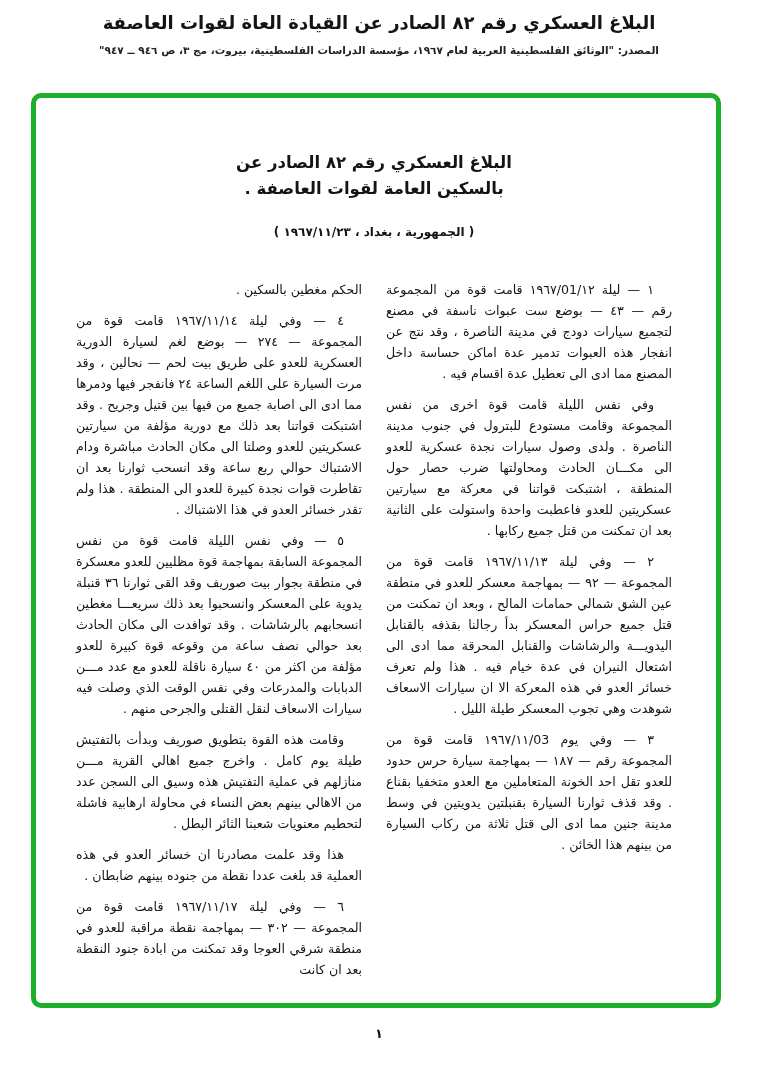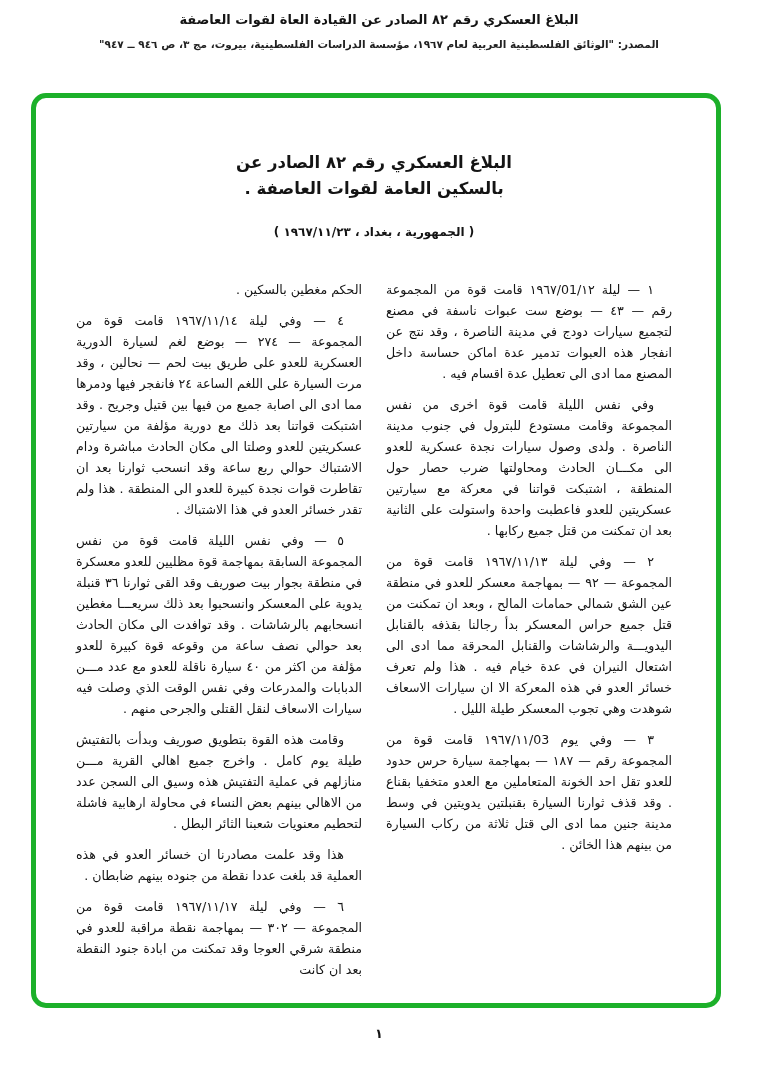--- a/index.html
+++ b/index.html
@@ -16,40 +16,40 @@
   
   .page-header {
     position: absolute;
     top: 12px;
     left: 0;
     width: 758px;
     text-align: center;
     direction: rtl;
   }
   .page-header .h-title {
-    font-size: 13px;
+    font-size: 18px;
     font-weight: bold;
     letter-spacing: 0.2px;
   }
   .page-header .h-source {
     margin-top: 11px;
     font-size: 10.5px;
     font-weight: bold;
     color: #222;
   }
 
   
   .doc-frame {
     position: absolute;
     left: 31px;
     top: 93px;
     width: 690px;
     height: 915px;
     border: 5px solid #1cb02a;
-    border-radius: 15px;
+    border-radius: 10px;
     background: #ffffff;
   }
 
   .doc-inner {
     direction: rtl;
     padding: 52px 44px 0 40px;
     height: 100%;
     overflow: hidden;
   }
 

